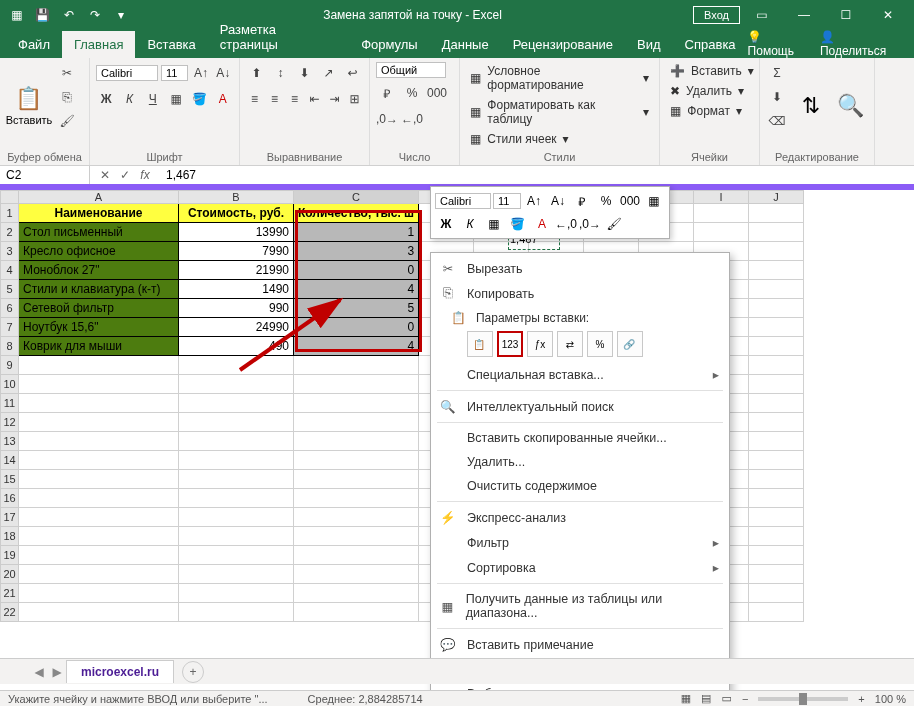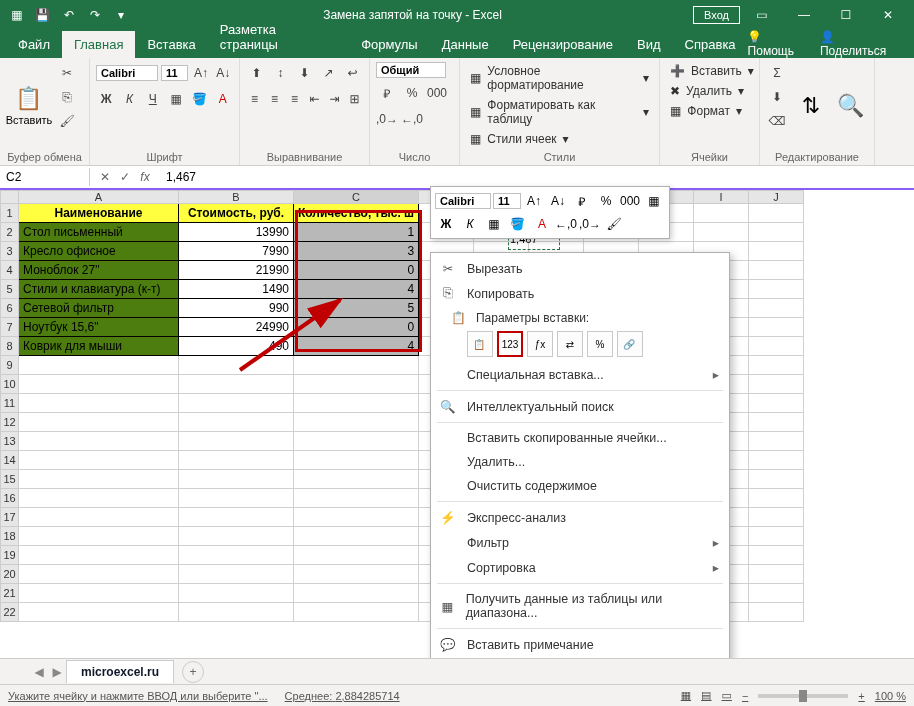--- a/index.html
+++ b/index.html
@@ -21,24 +21,24 @@
 
 .ribbon { height: 108px; background: #f3f2f1; border-bottom: 1px solid #d0d0d0; display: flex; }
 .group { border-right: 1px solid #ddd; padding: 4px 6px 2px; display: flex; flex-direction: column; justify-content: space-between; }
 .group-title { text-align: center; font-size: 11px; color: #666; padding-top: 2px; }
 .group-body { display: flex; gap: 4px; flex: 1; }
 .btn-big { width: 46px; display: flex; flex-direction: column; align-items: center; justify-content: center; gap: 2px; cursor: pointer; }
 .btn-big .glyph { font-size: 22px; }
 .btn-stack { display: flex; flex-direction: column; gap: 2px; }
 .stk { width: 22px; height: 22px; display: flex; align-items: center; justify-content: center; cursor: pointer; color: #444; border: 1px solid transparent; }
 .row { display: flex; gap: 3px; align-items: center; }
-.sel { border: 1px solid #c0c0c0; background: #fff; padding: 1px 4px; font-size: 11px; cursor: pointer; font-weight: bold; }
+.sel { border: 1px solid #c0c0c0; background: #fff; padding: 1px 4px; font-size: 11px; cursor: pointer; }
 .menu-item-r { display: flex; align-items: center; gap: 6px; padding: 2px 4px; cursor: pointer; font-size: 12px; color: #333; }
 
-.formula-bar { height: 24px; display: flex; border-bottom: 2px solid #8b5cf6; align-items: center; }
+.formula-bar { height: 24px; display: flex; border-bottom: 6px solid #8b5cf6; align-items: center; }
 .name-box { width: 90px; border-right: 1px solid #ccc; padding: 2px 6px; font-size: 12px; }
 .fx-btns { display: flex; gap: 2px; padding: 0 6px; align-items: center; }
 .fx-btns span { width: 18px; text-align: center; cursor: pointer; color: #666; }
 .formula-input { flex: 1; padding: 2px 6px; font-size: 12px; }
 
 .grid-wrap { position: relative; height: 470px; overflow: hidden; background: #fff; }
 table.sheet { border-collapse: collapse; table-layout: fixed; }
 .colhead th, .rowhead { background: #e6e6e6; border: 1px solid #ccc; font-weight: normal; font-size: 11px; color: #333; text-align: center; }
 .colhead th.sel-col { background: #d2d2d2; }
 .rowhead { width: 18px; }
@@ -61,24 +61,24 @@
 .ctx-item .ci-icon { width: 18px; text-align: center; color: #555; }
 .ctx-item .ci-arrow { margin-left: auto; color: #666; }
 .ctx-label { padding: 5px 10px 3px 36px; color: #333; font-size: 12px; margin-left: 12px; }
 .ctx-sep { height: 1px; background: #e0e0e0; margin: 3px 6px; }
 .paste-opts { display: flex; gap: 4px; padding: 3px 10px 5px 36px; }
 .paste-btn { width: 26px; height: 26px; border: 1px solid #c8c8c8; display: flex; align-items: center; justify-content: center; font-size: 10px; cursor: pointer; background: #fcfcfc; }
 .paste-btn.hl { border: 2px solid #c00000; }
 
 .sheet-tabs { height: 26px; border-top: 1px solid #ccc; display: flex; align-items: center; padding-left: 30px; background: #f3f2f1; position: absolute; bottom: 22px; left: 0; right: 0;}
 .sheet-tabs .navbt { width: 18px; text-align: center; color: #888; cursor: pointer; }
-.sheet-tab { padding: 4px 14px; background: #fff; border: 1px solid #ccc; border-bottom: none; font-weight: bold; color: #0f172a; font-size: 12px; cursor: pointer; }
+.sheet-tab { padding: 4px 14px; background: #fff; border: 1px solid #ccc; border-bottom: none; font-weight: bold; color: #4c1d95; font-size: 12px; cursor: pointer; }
 .sheet-tabs .add { width: 22px; height: 22px; border: 1px solid #ccc; border-radius: 50%; display: flex; align-items: center; justify-content: center; margin-left: 8px; cursor: pointer; color: #666; }
 
-.statusbar { height: 22px; background: #f3f2f1; border-top: 1px solid #ccc; display: flex; align-items: center; font-size: 11px; color: #555; padding: 0 8px; position: absolute; bottom: 0; left: 0; right: 0; text-decoration: underline; }
+.statusbar { height: 16px; background: #f3f2f1; border-top: 1px solid #ccc; display: flex; align-items: center; font-size: 11px; color: #555; padding: 0 8px; position: absolute; bottom: 0; left: 0; right: 0; }
 .statusbar .sb-r { margin-left: auto; display: flex; align-items: center; gap: 10px; }
 .zoom-slider { width: 90px; height: 4px; background: #ccc; position: relative; }
 .zoom-slider .thumb { position: absolute; width: 8px; height: 12px; background: #888; left: 45%; top: -4px; }
 </style>
 </head>
 <body>
 
 <div class="titlebar">
   <div class="qat">
     <span class="ic">▦</span>
@@ -669,21 +669,21 @@
 
 <div class="sheet-tabs">
   <span class="navbt">◀</span>
   <span class="navbt">▶</span>
   <div class="sheet-tab">microexcel.ru</div>
   <div class="add">+</div>
 </div>
 
 <div class="statusbar">
   <span>Укажите ячейку и нажмите ВВОД или выберите "...</span>
-  <span style="margin-left:17px">
+  <span style="margin-left:40px">
     <span>Среднее:</span> <span>2,884285714</span>
   </span>
   <div class="sb-r">
     <span>▦</span>
     <span>▤</span>
     <span>▭</span>
     <span>−</span>
     <div class="zoom-slider">
         <div class="thumb"></div>
       </div>

